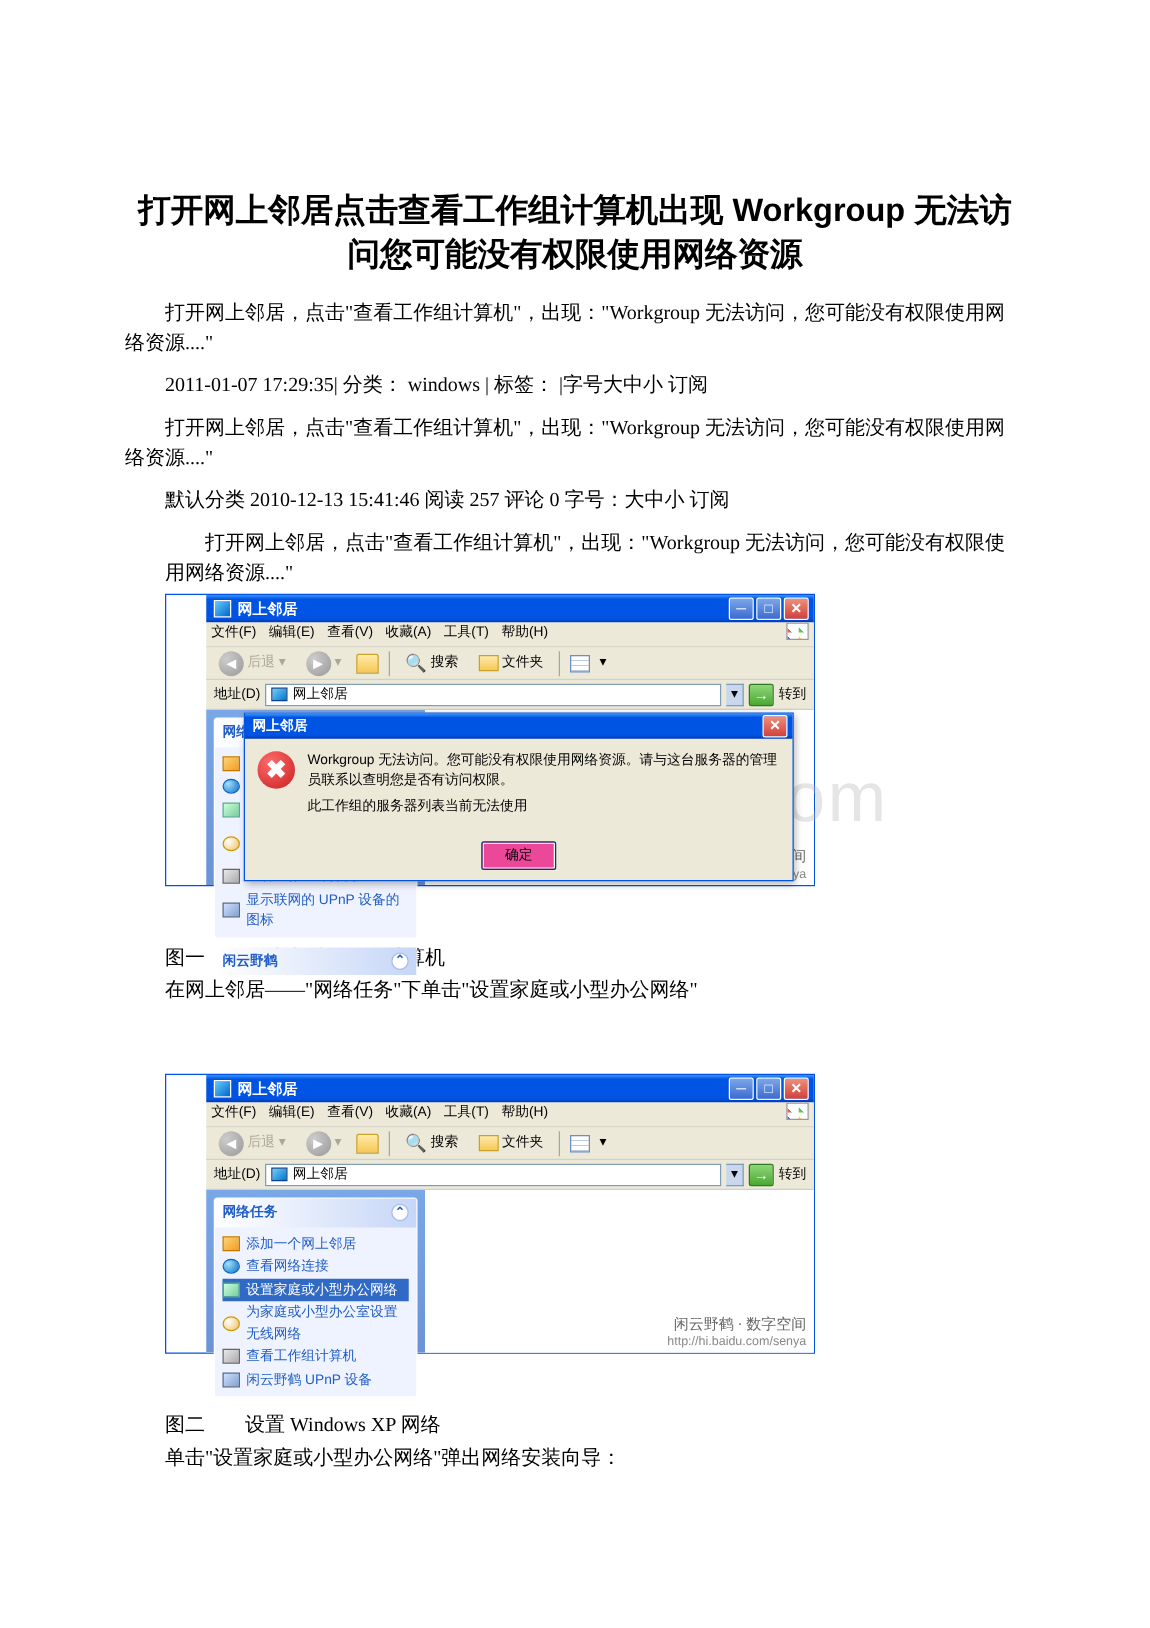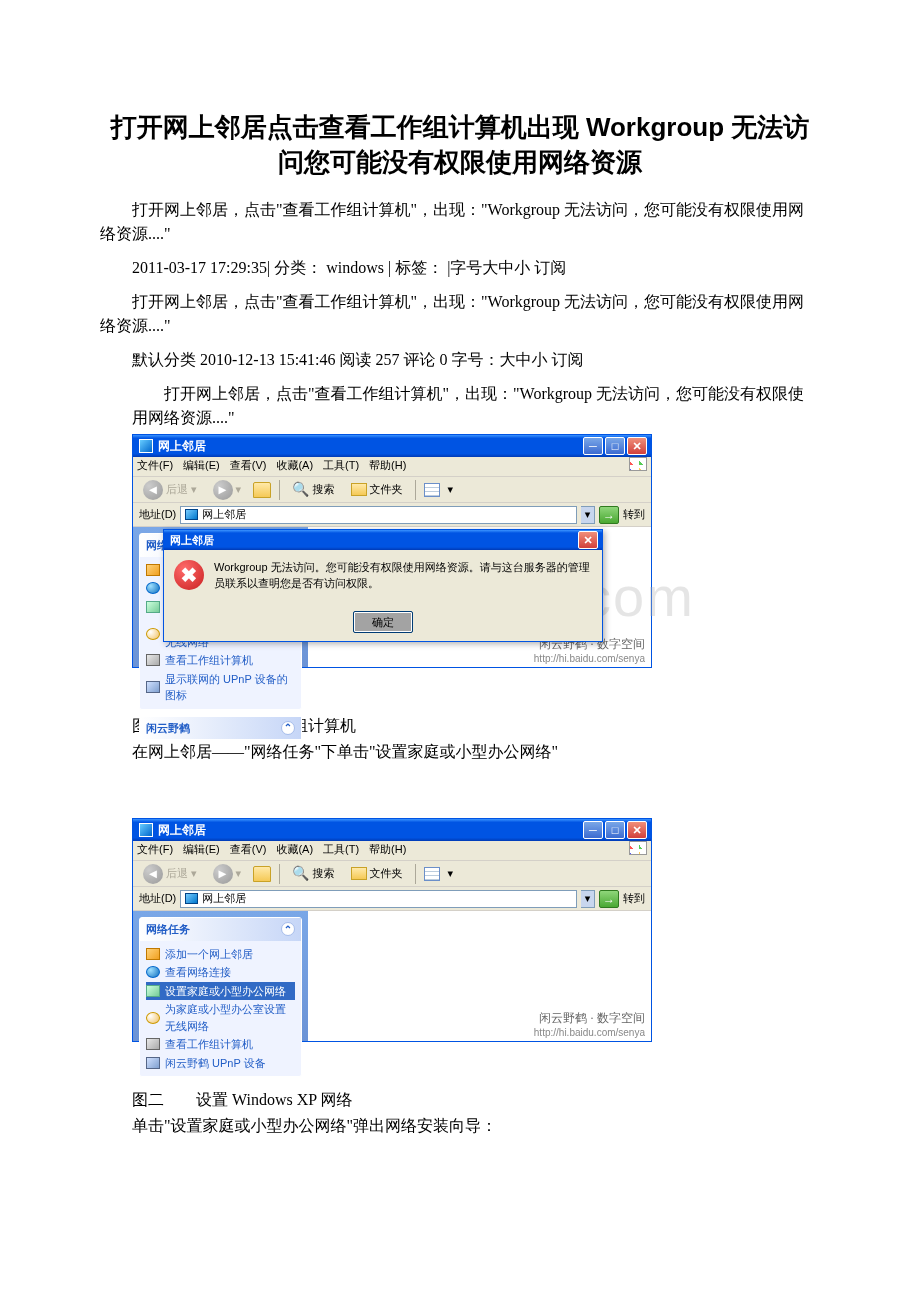--- a/index.html
+++ b/index.html
@@ -12,35 +12,37 @@
       line-height: 1.5;
       color: #000;
     }
     h1 {
       font-family: "SimHei", "黑体", sans-serif;
       font-size: 26px;
       font-weight: bold;
       text-align: center;
       line-height: 1.35;
       margin-bottom: 18px;
+      margin-top: 41px;
     }
     .para { text-indent: 2em; margin-bottom: 10px; }
     .indent-block { margin-left: 2em; font-size: 16px; }
     .indent-block .para2 { text-indent: 2em; margin-bottom: 2px; }
     .indent-block .nopre { margin-bottom: 2px; }
 
     
     .xp-window {
       width: 520px;
       margin: 4px 0 18px 0;
       border: 1px solid #0054e3;
       font-family: "SimSun", Tahoma, sans-serif;
       font-size: 11px;
       position: relative;
       background: #fff;
+      padding-left: 32px;
     }
     .title-bar {
       height: 22px;
       background: linear-gradient(to bottom, #3a93ff 0%, #0054e3 15%, #0054e3 85%, #003ab5 100%);
       display: flex;
       align-items: center;
       padding: 0 4px 0 6px;
       color: #fff;
       font-weight: bold;
       font-size: 12px;
@@ -221,21 +223,21 @@
       color:#fff; font-size:20px; font-weight:bold;
       display:flex; align-items:center; justify-content:center;
       flex-shrink:0;
     }
     .dialog-text { font-size: 11px; line-height: 1.4; color:#000; }
     .dialog-text p { margin-bottom: 6px; }
     .dialog-btn-row { text-align:center; padding: 4px 0 8px 0; }
     .dlg-btn {
       display:inline-block;
       padding: 2px 18px;
-      background: #a3a3a3;
+      background: #ec4899;
       border: 1px solid #003c74;
       border-radius: 2px;
       font-size: 11px;
       box-shadow: inset 0 0 0 1px #fff;
     }
 
     .watermark {
       position: absolute;
       right: 6px; bottom: 2px;
       font-size: 12px;
@@ -257,21 +259,21 @@
       pointer-events: none;
       white-space: nowrap;
     }
   </style>
 </head>
 <body>
 
 <h1>打开网上邻居点击查看工作组计算机出现 Workgroup 无法访问您可能没有权限使用网络资源</h1>
 
 <p class="para">打开网上邻居，点击"查看工作组计算机"，出现："Workgroup 无法访问，您可能没有权限使用网络资源...."</p>
-<p class="para">2011-03-17 17:29:35|  分类：  windows |  标签：  |字号大中小 订阅</p>
+<p class="para">2011-01-07 17:29:35|  分类：  windows |  标签：  |字号大中小 订阅</p>
 <p class="para">打开网上邻居，点击"查看工作组计算机"，出现："Workgroup 无法访问，您可能没有权限使用网络资源...."</p>
 <p class="para">默认分类 2010-12-13 15:41:46 阅读 257 评论 0   字号：大中小 订阅</p>
 
 <div class="indent-block">
   <p class="para2">打开网上邻居，点击"查看工作组计算机"，出现："Workgroup 无法访问，您可能没有权限使用网络资源...."</p>
 
   <div class="xp-window">
     <div class="title-bar">
       <span class="tb-icon"></span>
       <span class="tb-title">网上邻居</span>
@@ -374,20 +376,21 @@
         <div class="title-bar">
           <span class="tb-title">网上邻居</span>
           <div class="win-btns">
               <div class="win-btn close">✕</div>
             </div>
         </div>
         <div class="dialog-body">
           <div class="error-icn">✖</div>
           <div class="dialog-text">
             <p>Workgroup 无法访问。您可能没有权限使用网络资源。请与这台服务器的管理员联系以查明您是否有访问权限。</p>
+            <p>此工作组的服务器列表当前无法使用</p>
           </div>
         </div>
         <div class="dialog-btn-row">
           <span class="dlg-btn">确定</span>
         </div>
       </div>
     </div>
   </div>
 
   <div style="height:28px"></div>

